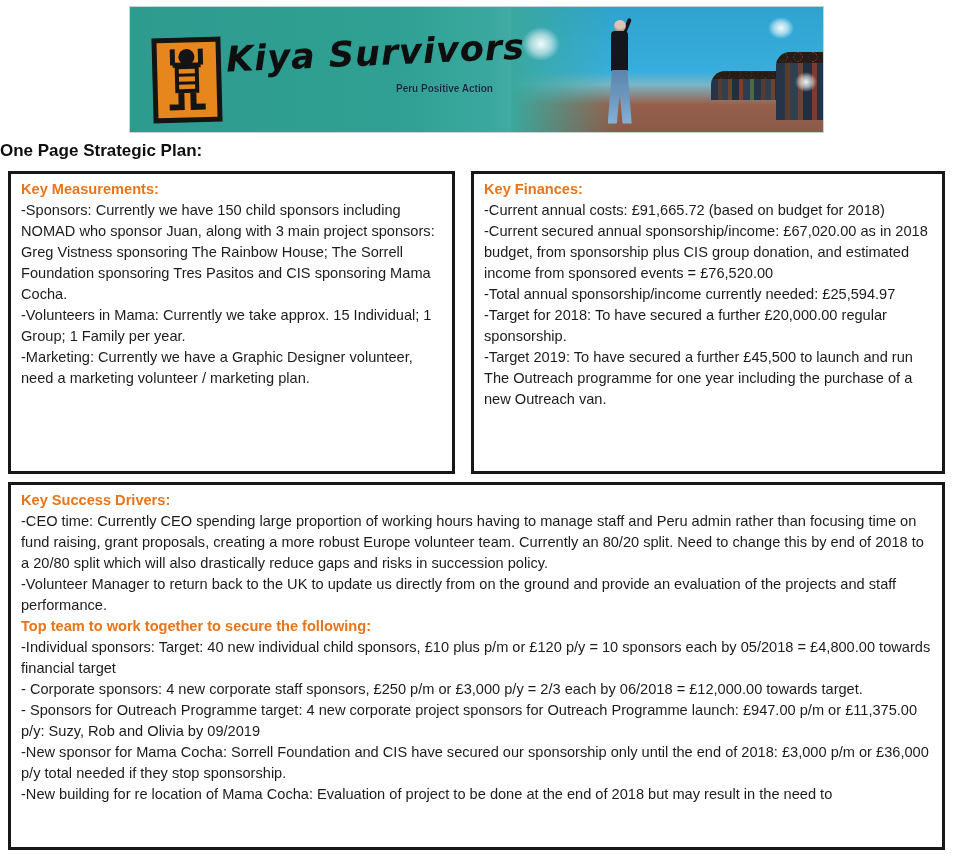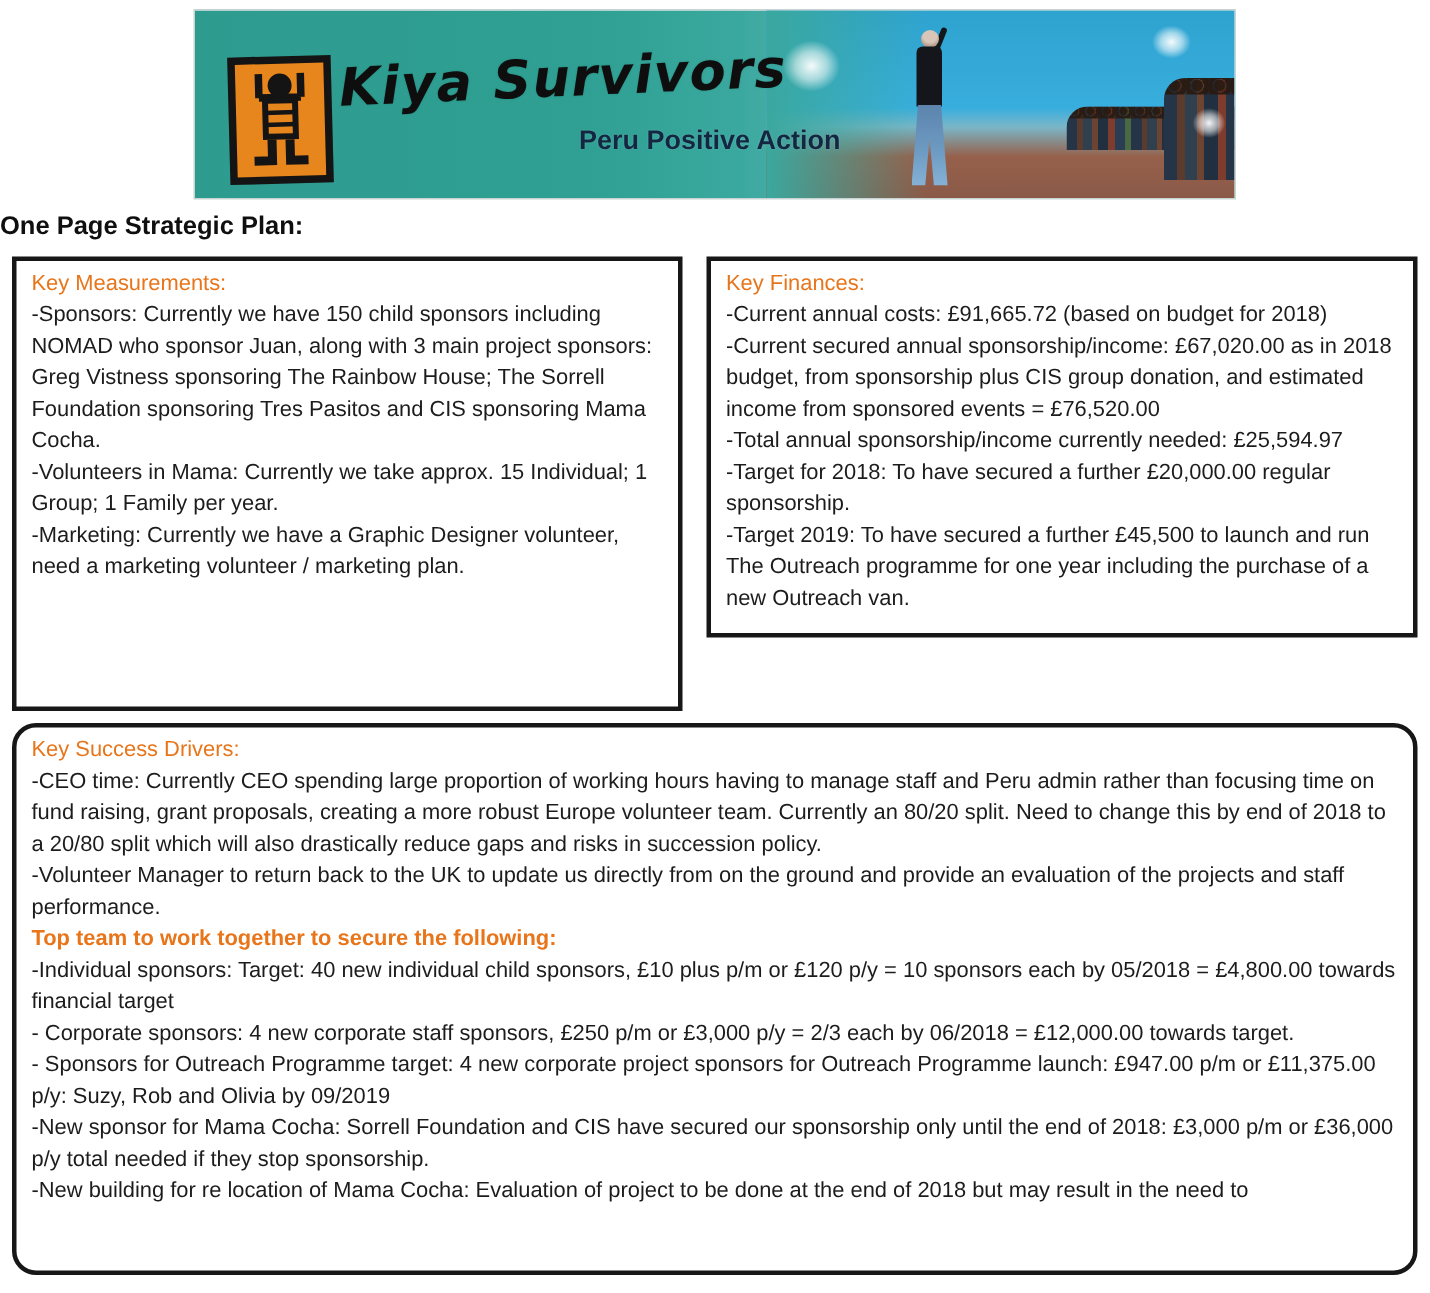--- a/index.html
+++ b/index.html
@@ -67,43 +67,43 @@
 
   .kiya-logo { position: absolute; left: 22px; top: 30px; width: 70px; height: 86px; transform: rotate(-1.5deg); }
   .logo-title {
     position: absolute; left: 96px; top: 26px;
     font-family: "DejaVu Sans", sans-serif;
     font-style: italic; font-weight: 700; font-size: 35px; letter-spacing: 1px;
     color: #0e0e0e; transform: rotate(-2.5deg); white-space: nowrap;
     text-shadow: 0 0 1px rgba(20,60,55,0.35);
   }
   .logo-sub {
-    position: absolute; left: 256px; top: 76px;
-    font-weight: 700; font-size: 18px; color: #142742; white-space: nowrap;
+    position: absolute; left: 266px; top: 76px;
+    font-weight: 700; font-size: 10px; color: #142742; white-space: nowrap;
     text-shadow: 0 0 1px rgba(255,255,255,0.3);
   }
 
   
   .page-title {
     font-weight: 700; font-size: 17px; color: #0f0f0f;
     margin-top: 8px; margin-bottom: 10px;
   }
 
   
   .row { display: flex; gap: 16px; margin: 0 8px; }
   .box {
     border: 3px solid #171717;
     background: #ffffff;
     padding: 5px 10px 6px 10px;
     font-size: 14.6px; line-height: 21px;
   }
   .box-measurements { width: 447px; height: 303px; }
-  .box-finances { flex: 1; height: 254px; }
-  .box-success { margin: 8px 8px 0 8px; height: 368px; border-radius: 16px; }
-  .box-heading { color: var(--accent, #e8751a); font-weight: 400; }
+  .box-finances { flex: 1; height: 303px; }
+  .box-success { margin: 8px 8px 0 8px; height: 368px; }
+  .box-heading { color: var(--accent, #e8751a); font-weight: 700; }
   .para { color: #1c1c1c; }
   .para .b { font-weight: 400; }
   .para.accent { color: var(--accent, #e8751a); font-weight: 700; }
 </style>
 </head>
 <body>
 
 <div class="banner">
   <div class="banner-photo">
     <div class="fade"></div>

